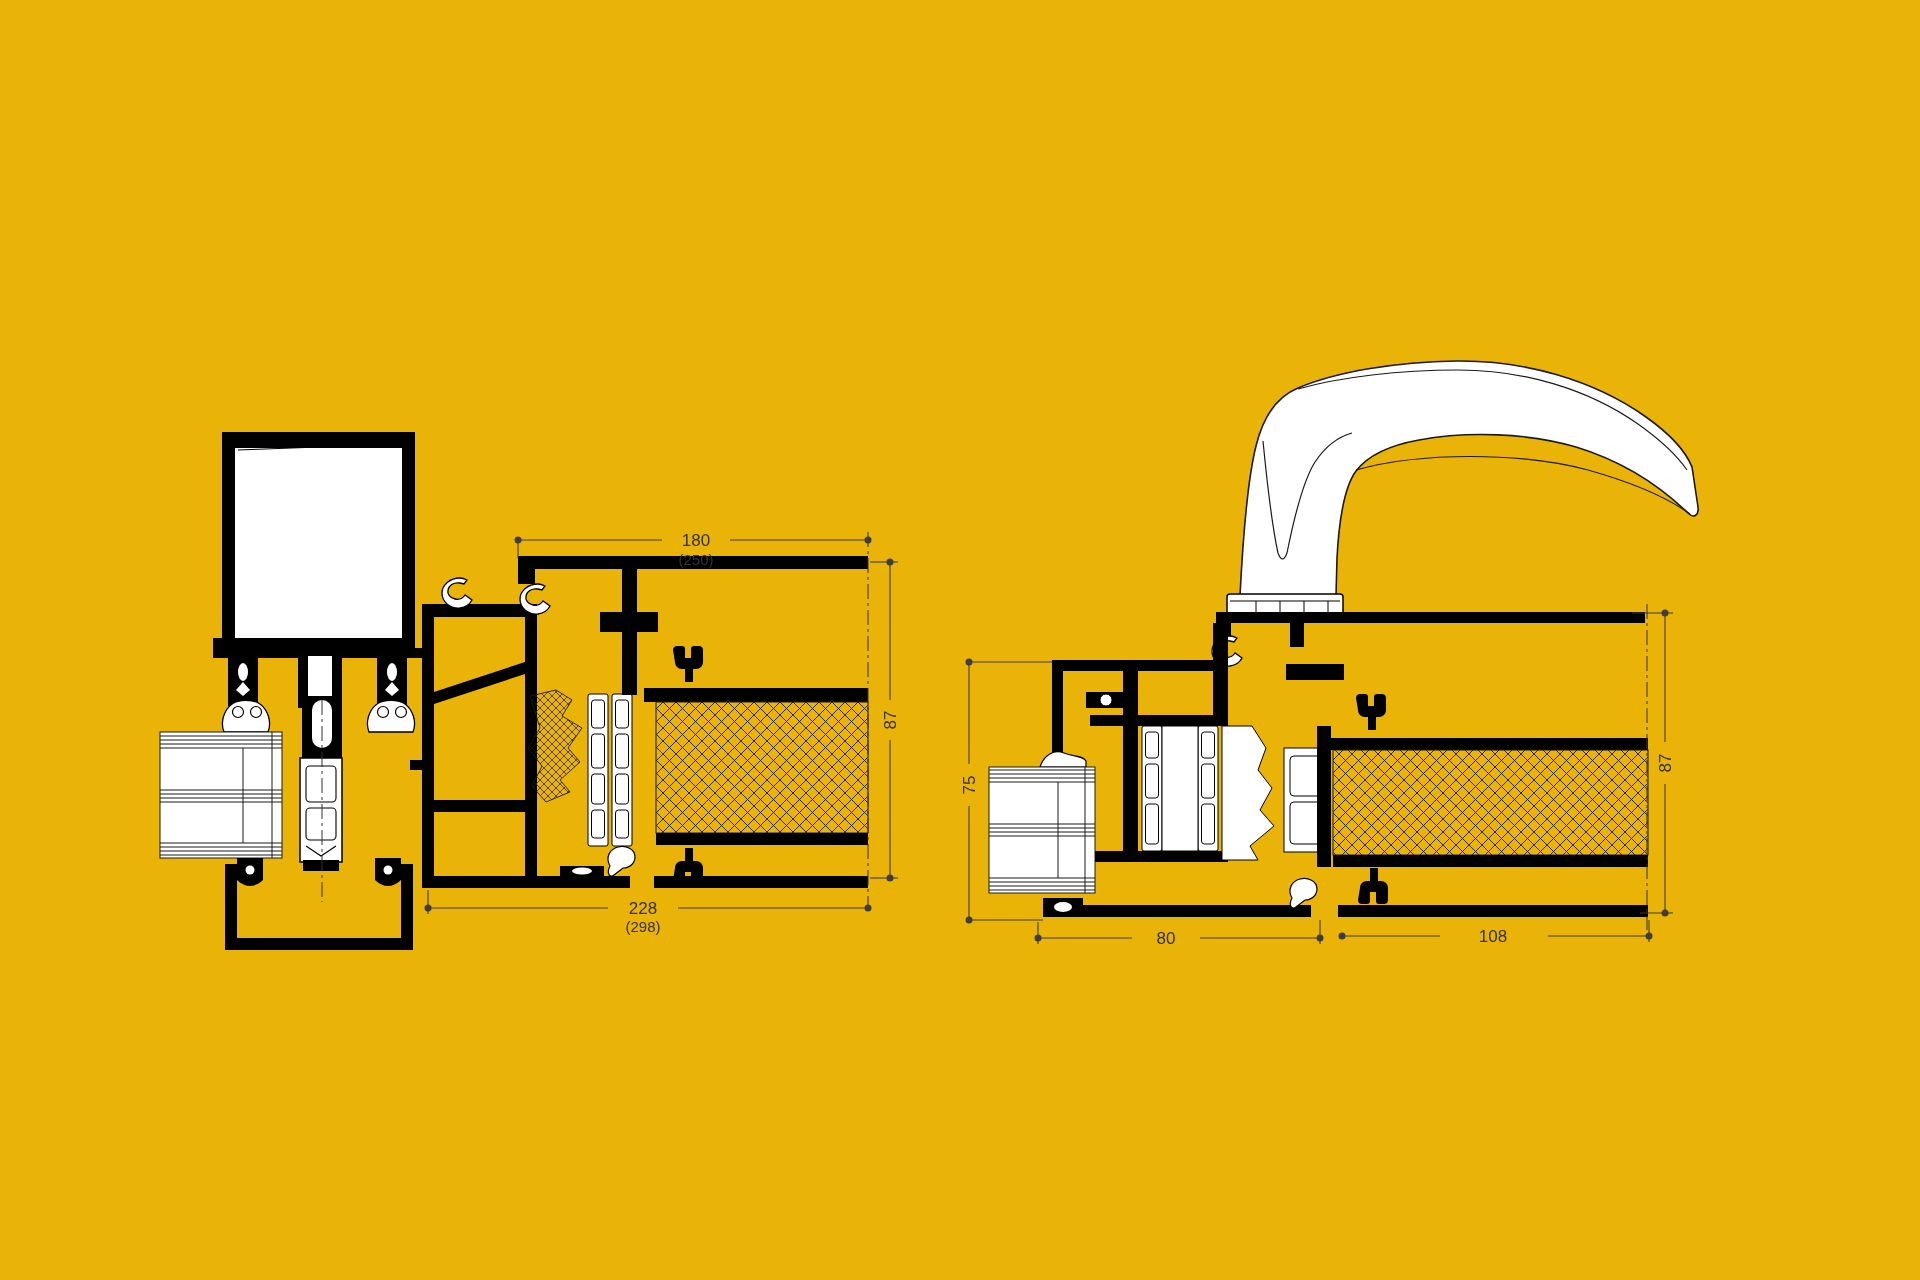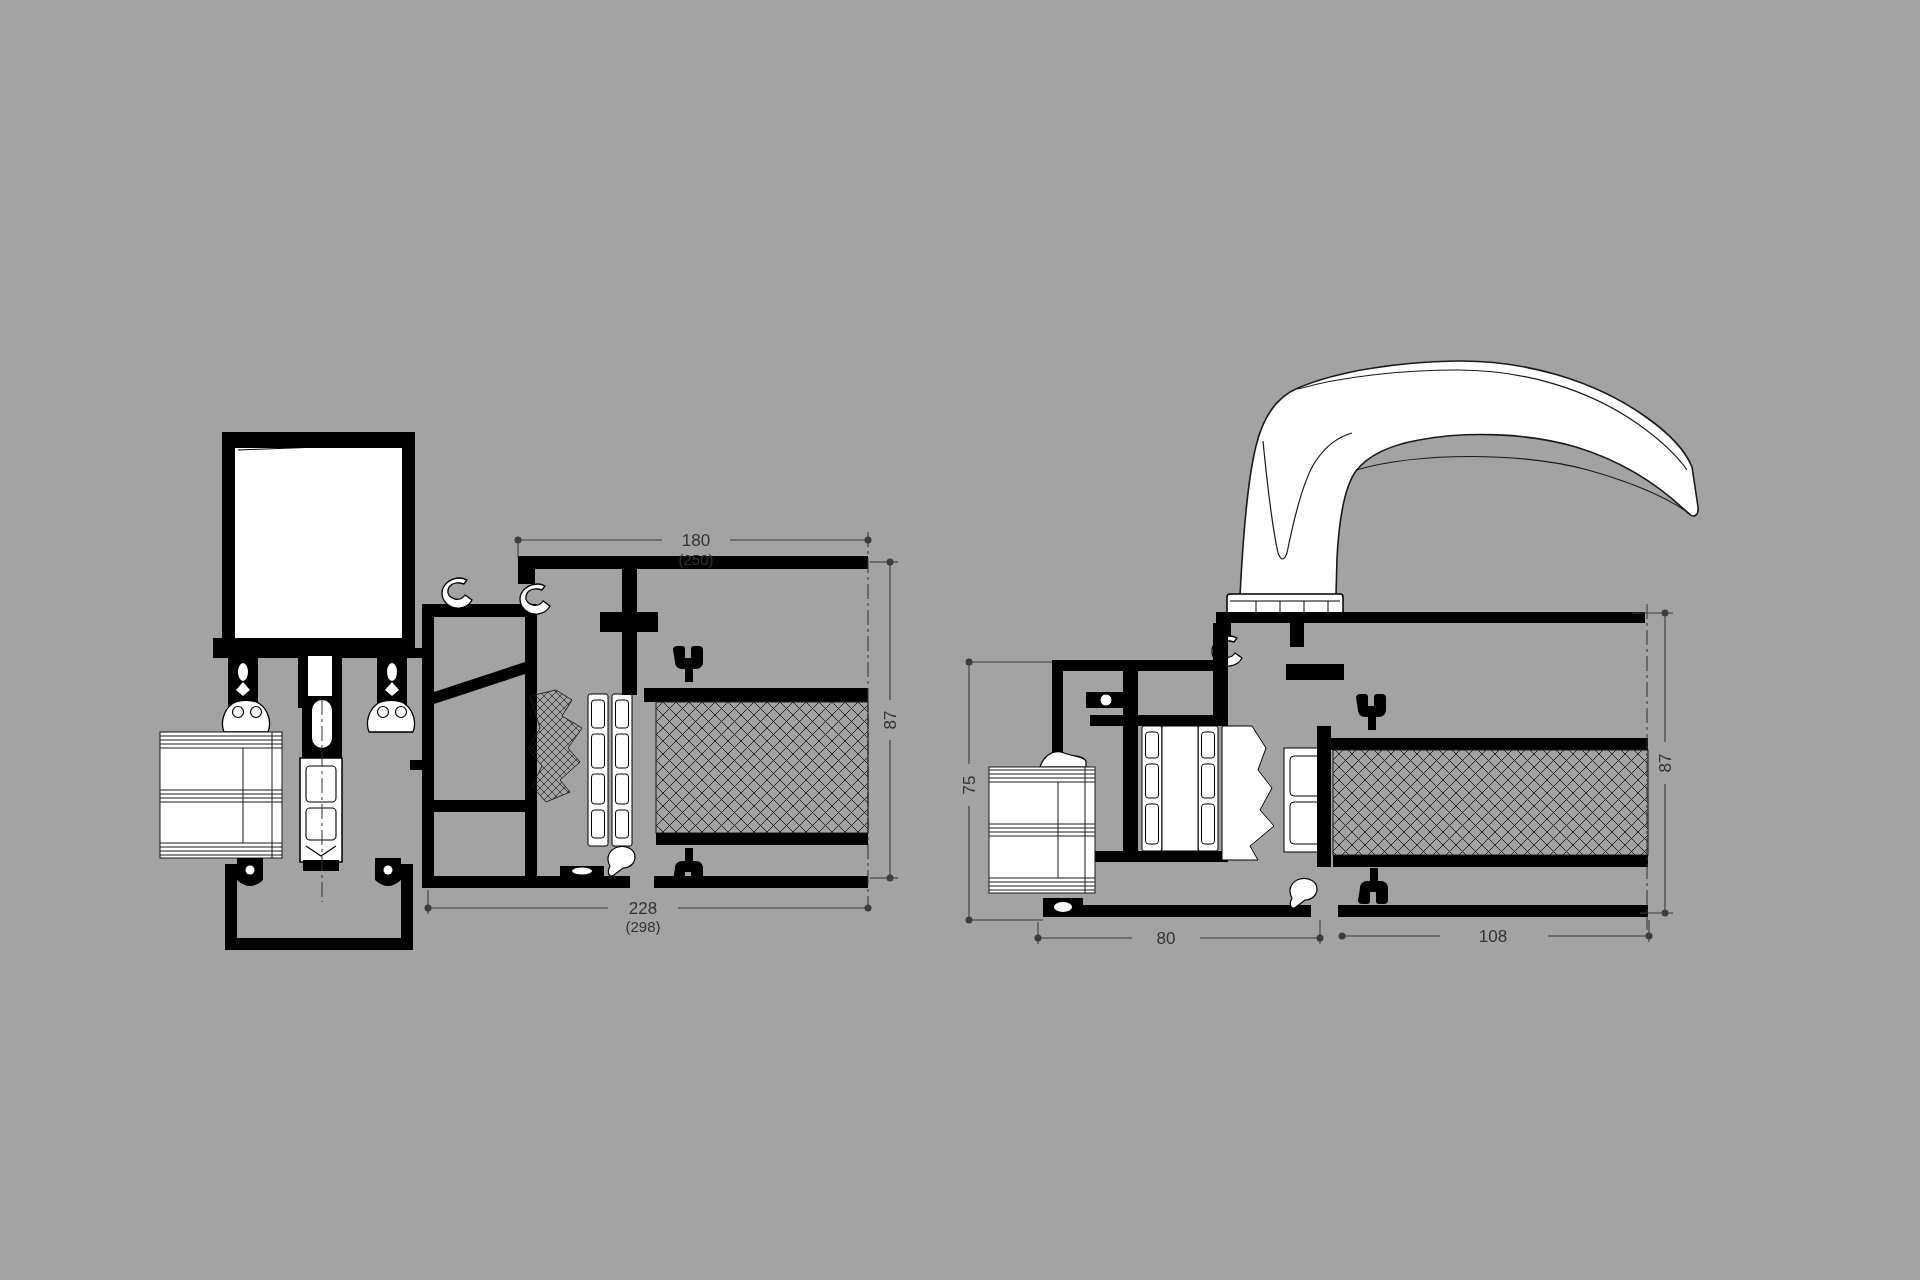--- a/index.html
+++ b/index.html
@@ -1,16 +1,16 @@
 <!DOCTYPE html>
 <html><head>
 <meta charset="utf-8">
 <style>
   html,body{margin:0;padding:0;background:#ffffff;}
-  .stage{position:relative;width:1920px;height:1280px;background:#a3a3a3;overflow:hidden;
+  .stage{position:relative;width:1920px;height:1280px;background:#eab308;overflow:hidden;
          font-family:"Liberation Sans", sans-serif;}
   svg{display:block;}
   text{font-family:"Liberation Sans", sans-serif;}
   .dimtxt{font-size:17px;}
   .dimtxt-sm{font-size:15px;}
 </style>
 </head>
 <body>
 
 <div class="stage">

